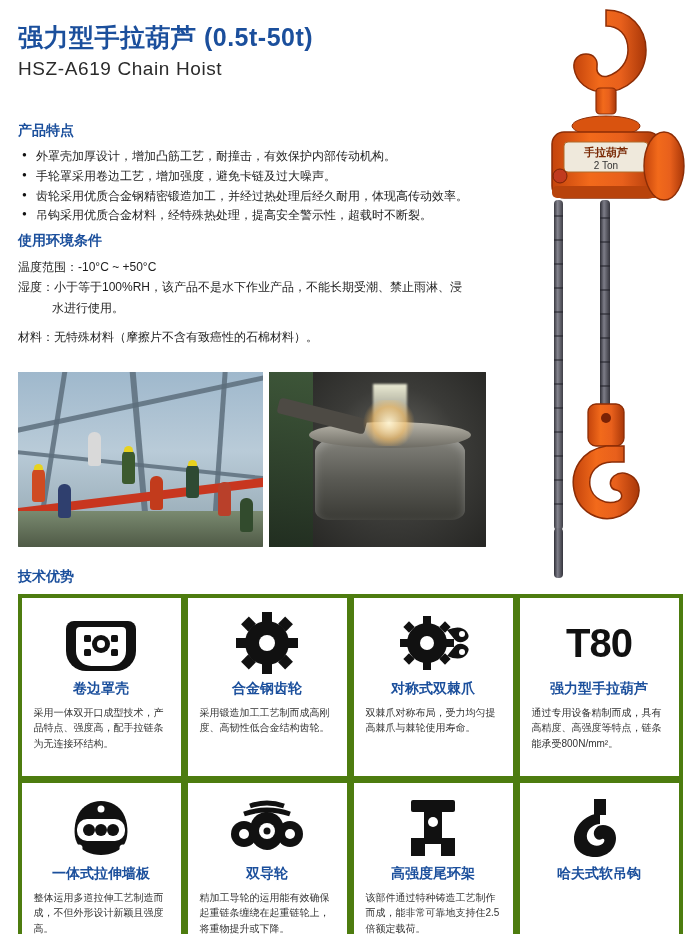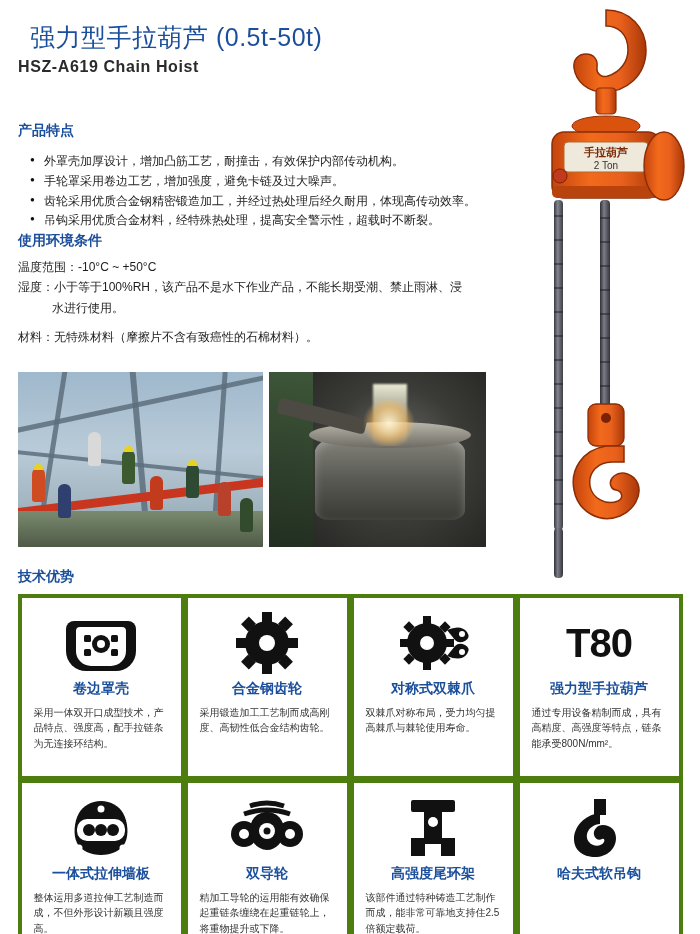--- a/index.html
+++ b/index.html
@@ -18,49 +18,49 @@
   }
 
   
   .header {
     position: absolute;
     left: 18px; top: 22px;
     width: 470px;
   }
   .title-cn {
     font-size: 25px;
-    font-weight: normal;
+    font-weight: bold;
     color: #1b4f9c;
     letter-spacing: 0.5px;
     line-height: 1.2;
-    margin: 0 0 6px 12px;
+    margin: 0 0 6px 0;
   }
   .title-en {
-    font-size: 16px;
-    font-weight: bold;
+    font-size: 19px;
+    font-weight: normal;
     color: #2b2b2b;
     letter-spacing: 0.6px;
     margin: 0;
   }
 
   
   .sec-head {
     font-size: 14px;
     font-weight: bold;
     color: #1b4f9c;
     margin: 0 0 7px 0;
   }
 
   
   .features {
     position: absolute;
     left: 18px; top: 122px;
     width: 480px;
   }
-  .feat-list { list-style: none; margin: 12px; padding: 0; }
+  .feat-list { list-style: none; margin: 4px; padding: 0; }
   .feat-list li {
     position: relative;
     font-size: 12px;
     line-height: 1.65;
     color: #1d1d1d;
     padding-left: 14px;
   }
   .feat-list li::before {
     content: "●";
     position: absolute;

